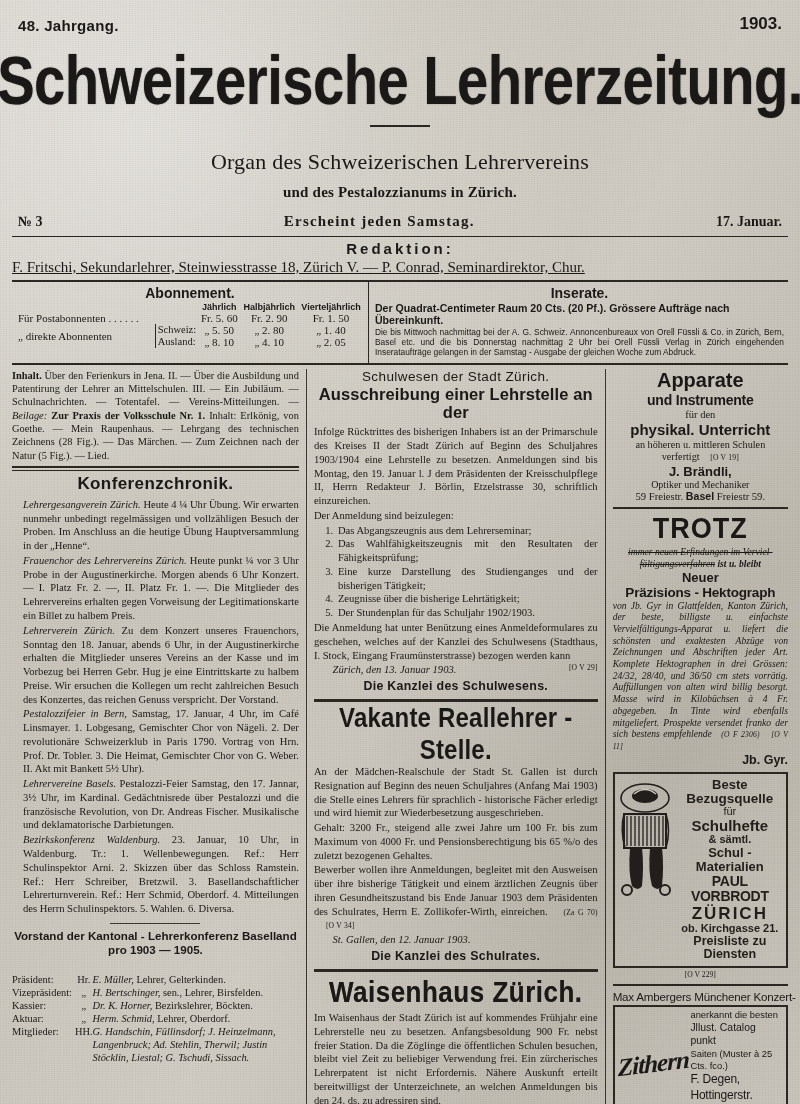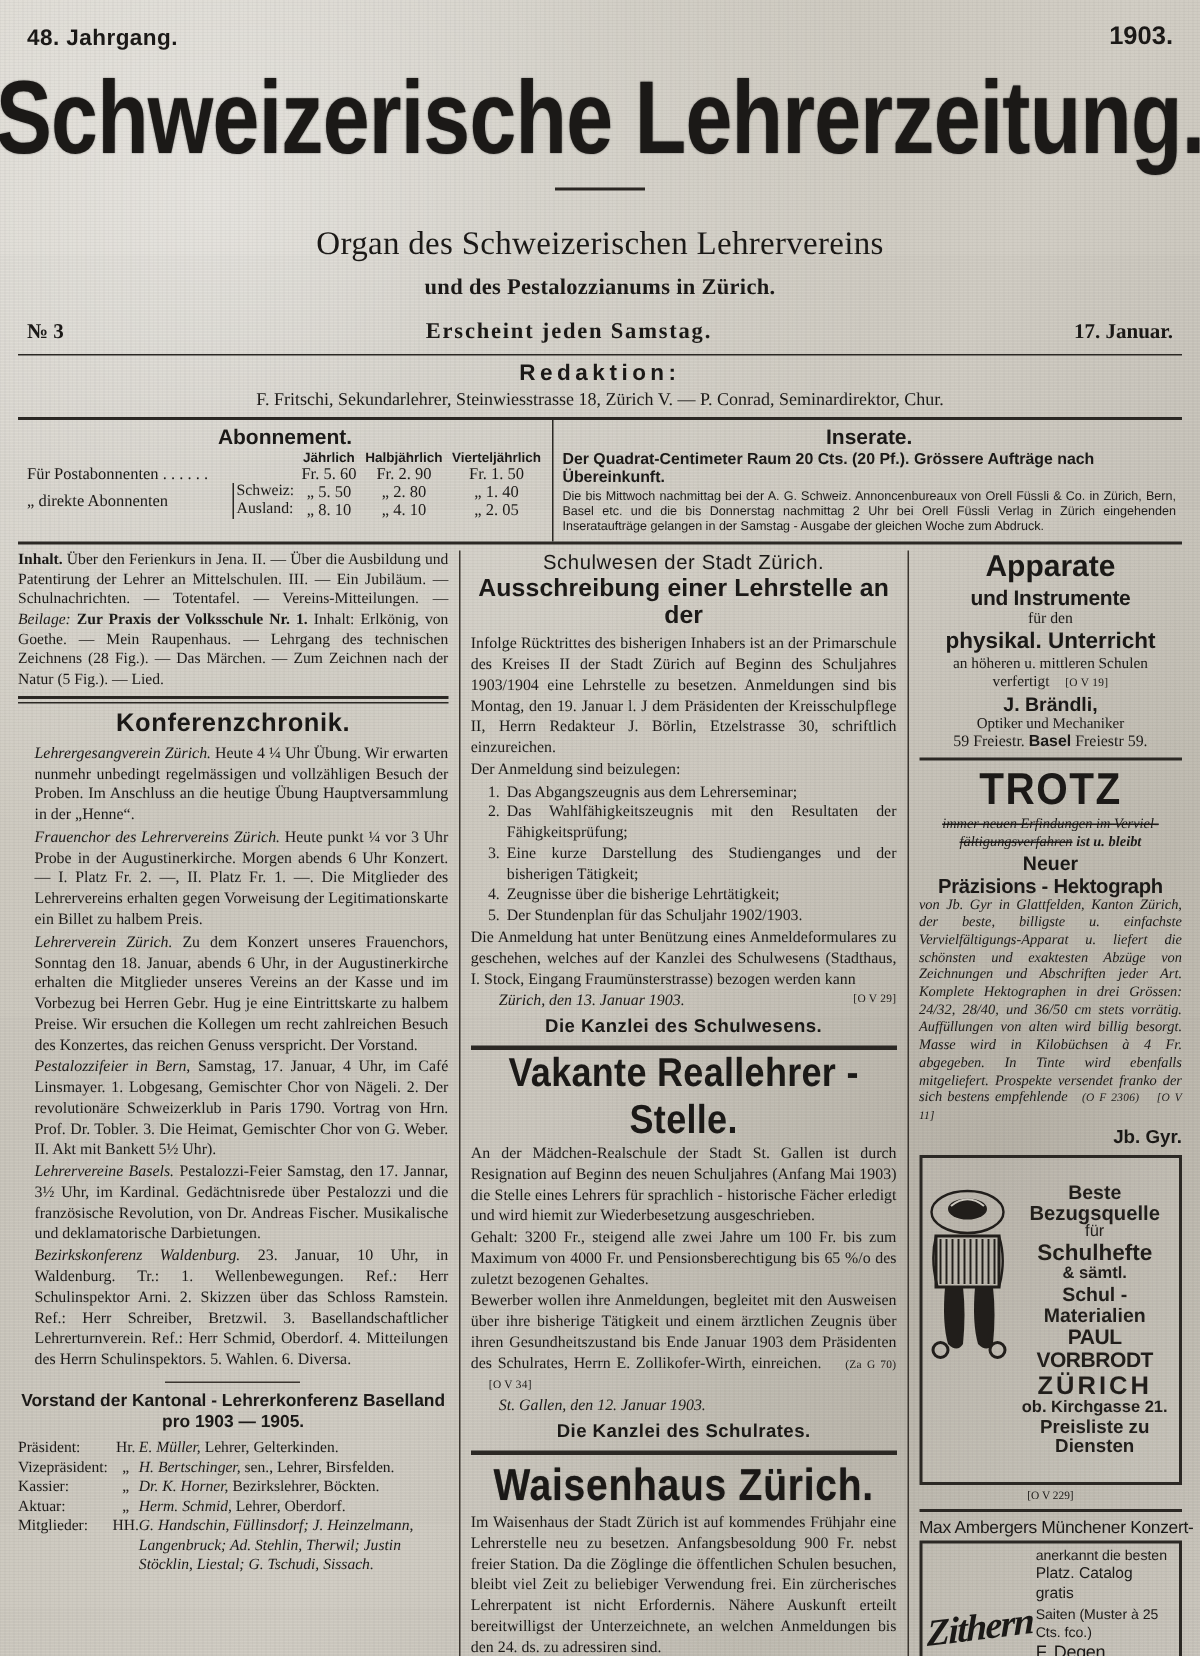--- a/index.html
+++ b/index.html
@@ -56,21 +56,21 @@
   .issue-row{display:flex;justify-content:space-between;align-items:baseline;
     margin-top:12px;padding:0 6px;font-weight:bold;}
   .issue-row .no{font-size:14px;}
   .issue-row .mid{font-size:15px;letter-spacing:1.2px;}
   .issue-row .date{font-size:14px;}
 
   .hr-thin{border-top:1.6px solid #2b2824;margin:6px 0 0 0;}
 
   .red-head{text-align:center;font-weight:bold;font-size:15px;letter-spacing:3px;
     font-family:"Liberation Sans",sans-serif;margin:3px 0 2px 0;}
-  .red-line{text-align:center;font-size:12px;margin-bottom:4px;}
+  .red-line{font-size:15px;margin-bottom:4px;text-decoration:underline;}
 
   
   .rates{display:flex;border-top:2.5px solid #2b2824;border-bottom:2.5px solid #2b2824;}
   .rates-left{width:46%;box-sizing:border-box;padding:3px 4px 5px 4px;border-right:1.5px solid #2b2824;}
   .rates-right{width:54%;box-sizing:border-box;padding:3px 4px 5px 6px;}
   .rates h4{margin:0 0 1px 0;text-align:center;font-size:14px;font-family:"Liberation Sans",sans-serif;}
   table.ab{width:100%;border-collapse:collapse;font-size:10.5px;}
   table.ab th{font-size:9px;font-weight:bold;font-family:"Liberation Sans",sans-serif;
     text-align:center;padding:0 2px;}
   table.ab td{padding:0 2px;white-space:nowrap;}
@@ -98,21 +98,21 @@
   }
   .rule-d{border-top:2.6px solid #2b2824;border-bottom:1px solid #2b2824;height:2px;margin:4px 0 2px 0;}
 
   p.body{font-size:10.6px;line-height:1.3;text-align:justify;margin:0 0 1px 0;text-indent:0;}
   p.body i{font-style:italic;}
   .hang{padding-left:11px;text-indent:-11px;}
 
   .ctr-rule{width:90px;height:1.2px;background:#3a352f;margin:7px auto 5px auto;}
 
   .vorstand-h{text-align:center;font-family:"Liberation Sans",sans-serif;font-weight:bold;
-    font-size:11.6px;line-height:1.25;margin-bottom:3px;}
+    font-size:11.6px;line-height:1.25;margin-bottom:15px;}
   table.vor{width:100%;border-collapse:collapse;font-size:10.4px;}
   table.vor td{vertical-align:top;padding:0;line-height:1.25;}
   table.vor td.role{white-space:nowrap;padding-right:3px;}
   table.vor td.hr{width:16px;text-align:center;}
   table.vor i{font-style:italic;}
 
   
   .m-small-head{text-align:center;font-size:13.5px;font-family:"Liberation Sans",sans-serif;
     letter-spacing:.4px;margin-bottom:1px;}
   .m-big-head{text-align:center;font-family:"Liberation Sans",sans-serif;font-weight:bold;
@@ -146,21 +146,21 @@
   .freiestr b{font-weight:bold;font-family:"Liberation Sans",sans-serif;}
 
   .trotz{font-family:"Liberation Sans",sans-serif;font-weight:bold;font-size:27px;
     text-align:center;letter-spacing:1px;transform:scaleY(1.1);margin:1px 0 2px 0;}
   .strike{text-decoration:line-through;}
   .adtxt{font-size:9.6px;line-height:1.22;text-align:justify;font-style:italic;}
   .adtxt b{font-weight:bold;}
   .ad-center-b{text-align:center;font-weight:bold;font-family:"Liberation Sans",sans-serif;}
 
   
-  .vorbrodt{border:2px solid #2b2824;padding:16px 3px;display:flex;gap:3px;align-items:flex-start;background:rgba(255,255,255,.06);}
+  .vorbrodt{border:2px solid #2b2824;padding:4px 3px;display:flex;gap:3px;align-items:flex-start;background:rgba(255,255,255,.06);}
   .vb-art{width:56px;flex:0 0 56px;}
   .vb-text{flex:1;text-align:center;font-family:"Liberation Sans",sans-serif;font-weight:bold;
     line-height:1.08;color:#211e1b;}
   .vb-text .l1{font-size:13px;}
   .vb-text .l2{font-size:13.5px;}
   .vb-text .l3{font-size:11px;font-weight:normal;}
   .vb-text .l4{font-size:15px;}
   .vb-text .l5{font-size:11px;}
   .vb-text .l6{font-size:13px;}
   .vb-text .l7{font-size:13px;}
@@ -457,21 +457,21 @@
       </div>
 
       <div class="ad-rule"></div>
 
       <div class="ad">
         <div class="zith-top">Max Ambergers Münchener Konzert-</div>
         <div class="zith-box">
           <div class="zith-word">Zithern</div>
           <div class="zith-right">
             <div>anerkannt die besten</div>
-            <div class="z2">Platz. Catalog gratis</div>
+            <div class="z2">Jllust. Catalog punkt</div>
             <div>Saiten (Muster à 25 Cts. fco.)</div>
             <div class="z4">F. Degen, Hottingerstr. Zürich</div>
           </div>
         </div>
 
       </div>
 
     </div>
   </div>
 </div>

